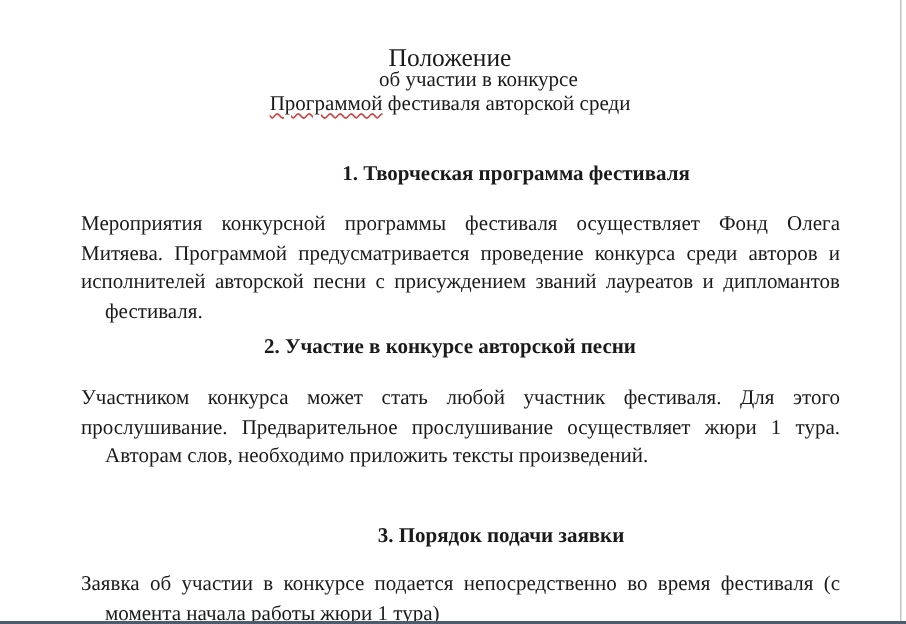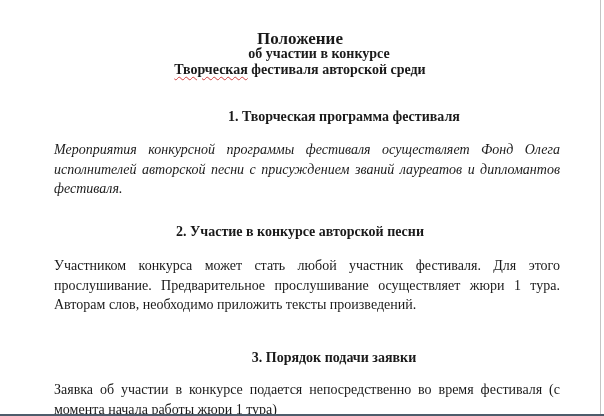--- a/index.html
+++ b/index.html
@@ -5,47 +5,48 @@
   html, body { margin: 0; padding: 0; }
   body {
     width: 604px; height: 416px; overflow: hidden;
     background: #ffffff; position: relative;
     font-family: "Liberation Serif", "DejaVu Serif", serif;
     color: #1a1a1a;
   }
   .page { position: absolute; left: 0; top: 0; width: 600px; height: 414px; background: #fff; }
   .vline { position: absolute; left: 600px; top: 0; width: 1px; height: 414px; background: #c4c4c4; }
   .bottom-bar { position: absolute; left: 0; top: 414px; width: 604px; height: 2px; background: #4d5c6b; }
-  .title-block { position: absolute; left: 0; width: 600px; text-align: center; font-weight: bold; }
+  .title-block { position: absolute; left: 0; width: 600px; text-align: center; font-weight: normal; }
   .t1 { top: 29px; font-size: 17px; line-height: 20px; }
   .t2 { top: 45px; font-size: 14px; line-height: 18px; padding-left: 19px; }
   .t3 { top: 61px; font-size: 14px; line-height: 18px; }
   .spell { text-decoration: underline wavy #d04040; text-decoration-thickness: 1px; text-underline-offset: 2px; }
   .heading { position: absolute; left: 0; width: 600px; text-align: center; font-weight: bold; font-size: 14px; line-height: 18px; }
   .para {
     position: absolute; left: 54px; width: 506px;
     font-size: 14px; line-height: 19.5px; text-align: justify;
   }
   .line { display: block; text-align: justify; text-align-last: justify; white-space: nowrap; }
-  .line.last { text-align-last: left; }
+  .line.last { text-align-last: left; margin-left: 16px; }
 </style>
 </head>
 <body>
 
 <div class="page">
 
   <div class="title-block t1">Положение</div>
   <div class="title-block t2">об участии в конкурсе</div>
   <div class="title-block t3">
-    <span class="spell">Творческая</span><span> фестиваля авторской среди</span>
+    <span class="spell">Программой</span><span> фестиваля авторской среди</span>
   </div>
 
   <div class="heading" style="top:108px;padding-left:44px;">1.  Творческая программа фестиваля</div>
-  <div class="para" style="top:140px;font-style:italic;">
+  <div class="para" style="top:140px;">
     <span class="line">Мероприятия конкурсной программы фестиваля осуществляет Фонд Олега</span>
+    <span class="line">Митяева. Программой предусматривается проведение конкурса среди авторов и</span>
     <span class="line">исполнителей авторской песни с присуждением званий лауреатов и дипломантов</span>
     <span class="line last">фестиваля.</span>
   </div>
 
   <div class="heading" style="top:223px;">2. Участие в конкурсе авторской песни</div>
   <div class="para" style="top:256px;">
     <span class="line">Участником конкурса может стать любой участник фестиваля. Для этого</span>
     <span class="line">прослушивание. Предварительное прослушивание осуществляет жюри 1 тура.</span>
     <span class="line last">Авторам слов, необходимо приложить тексты произведений.</span>
   </div>

